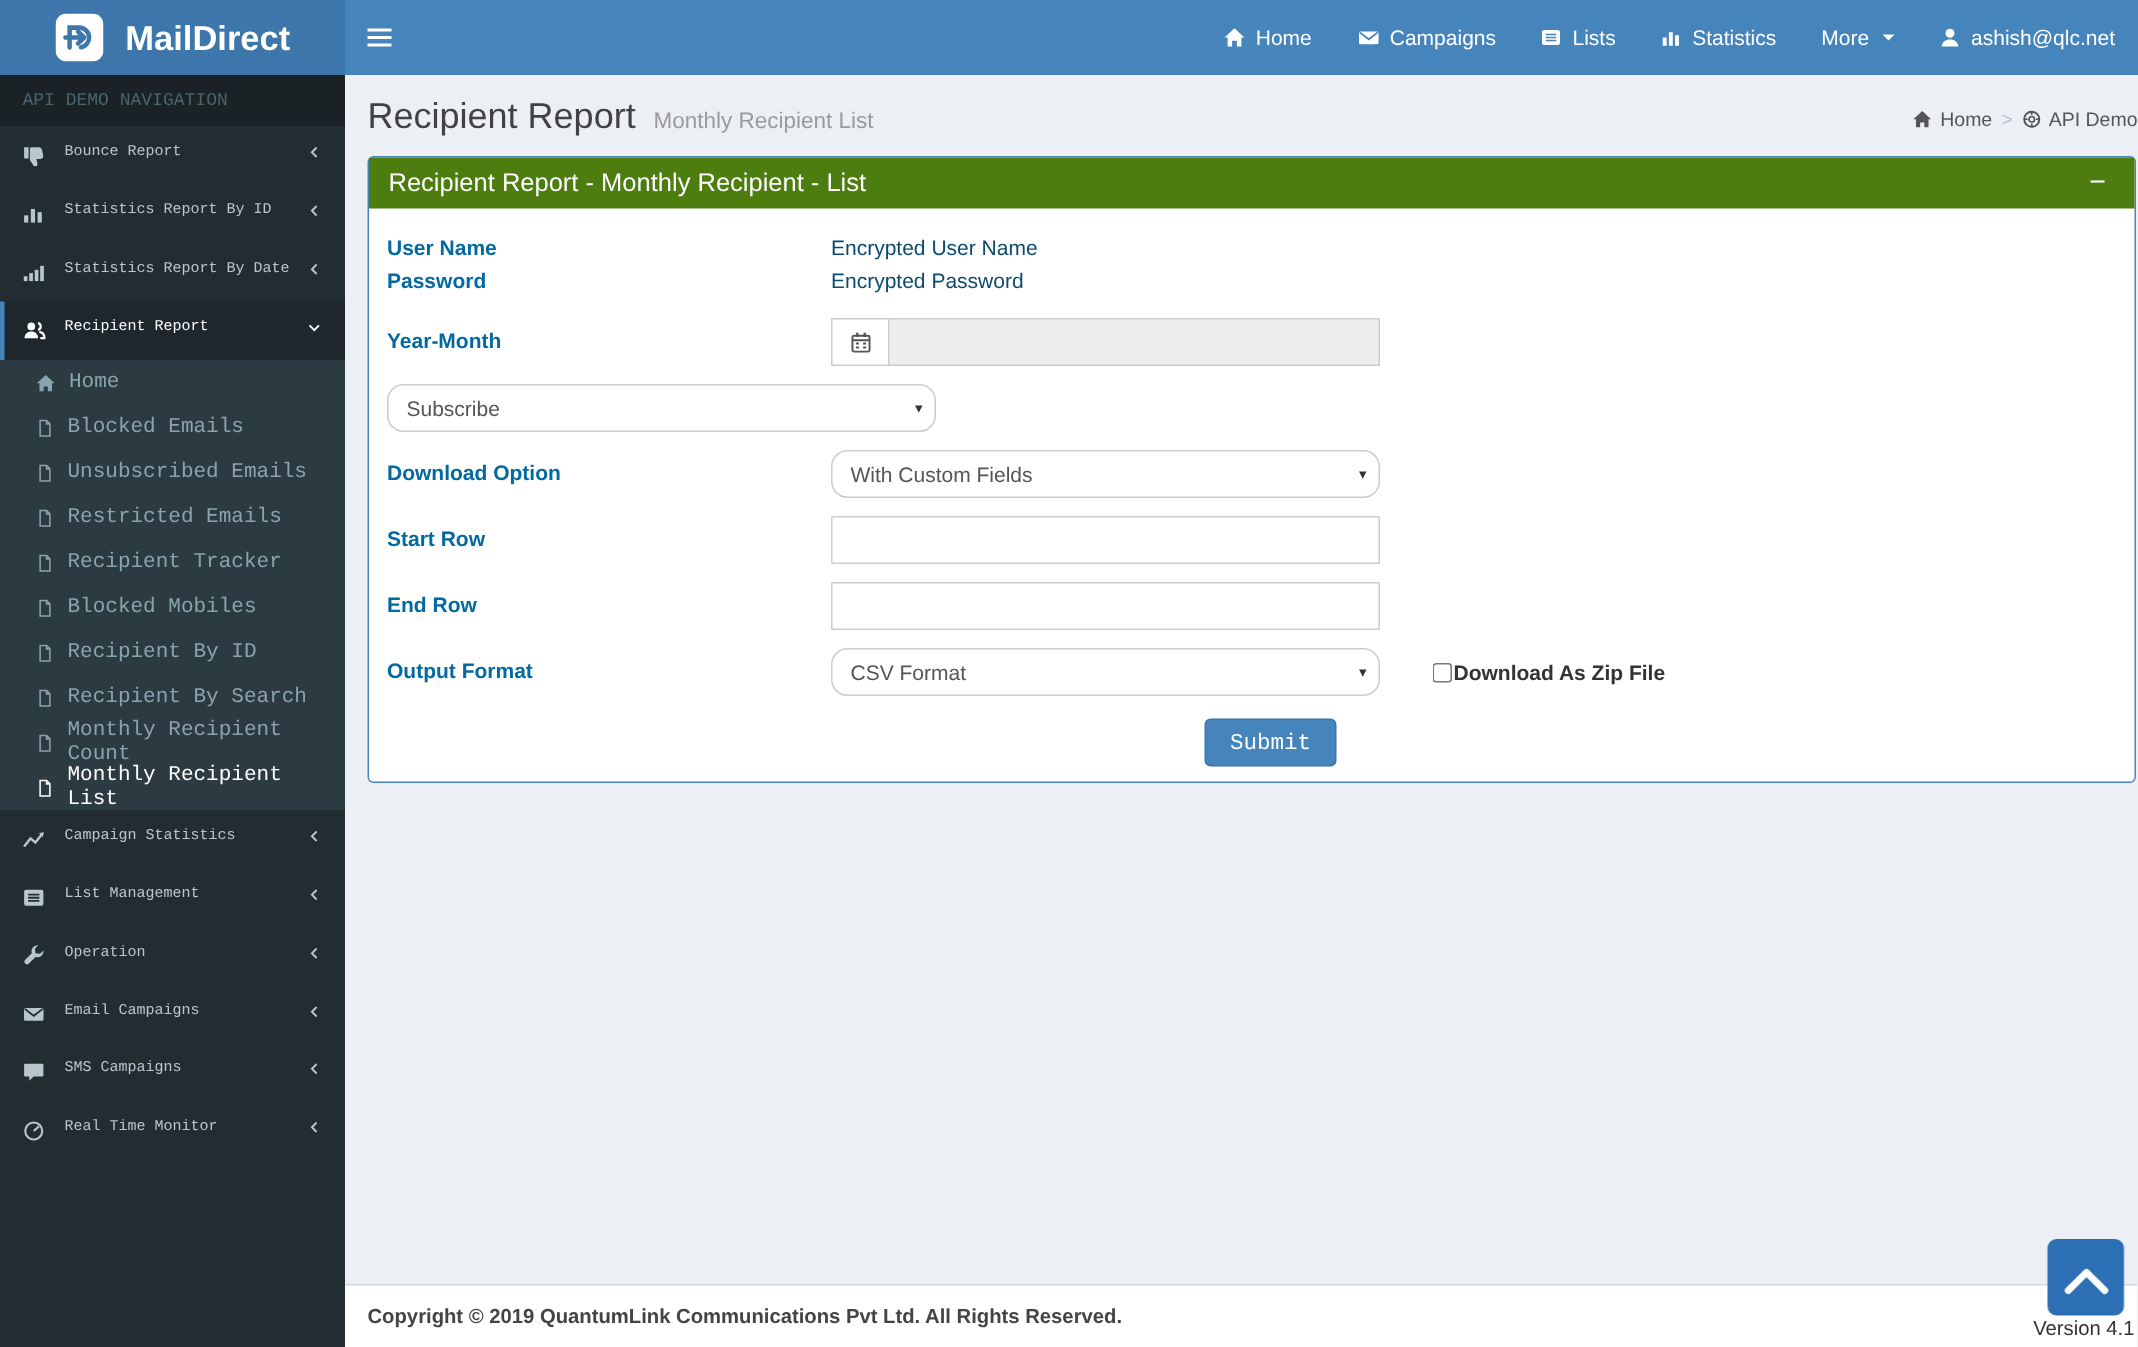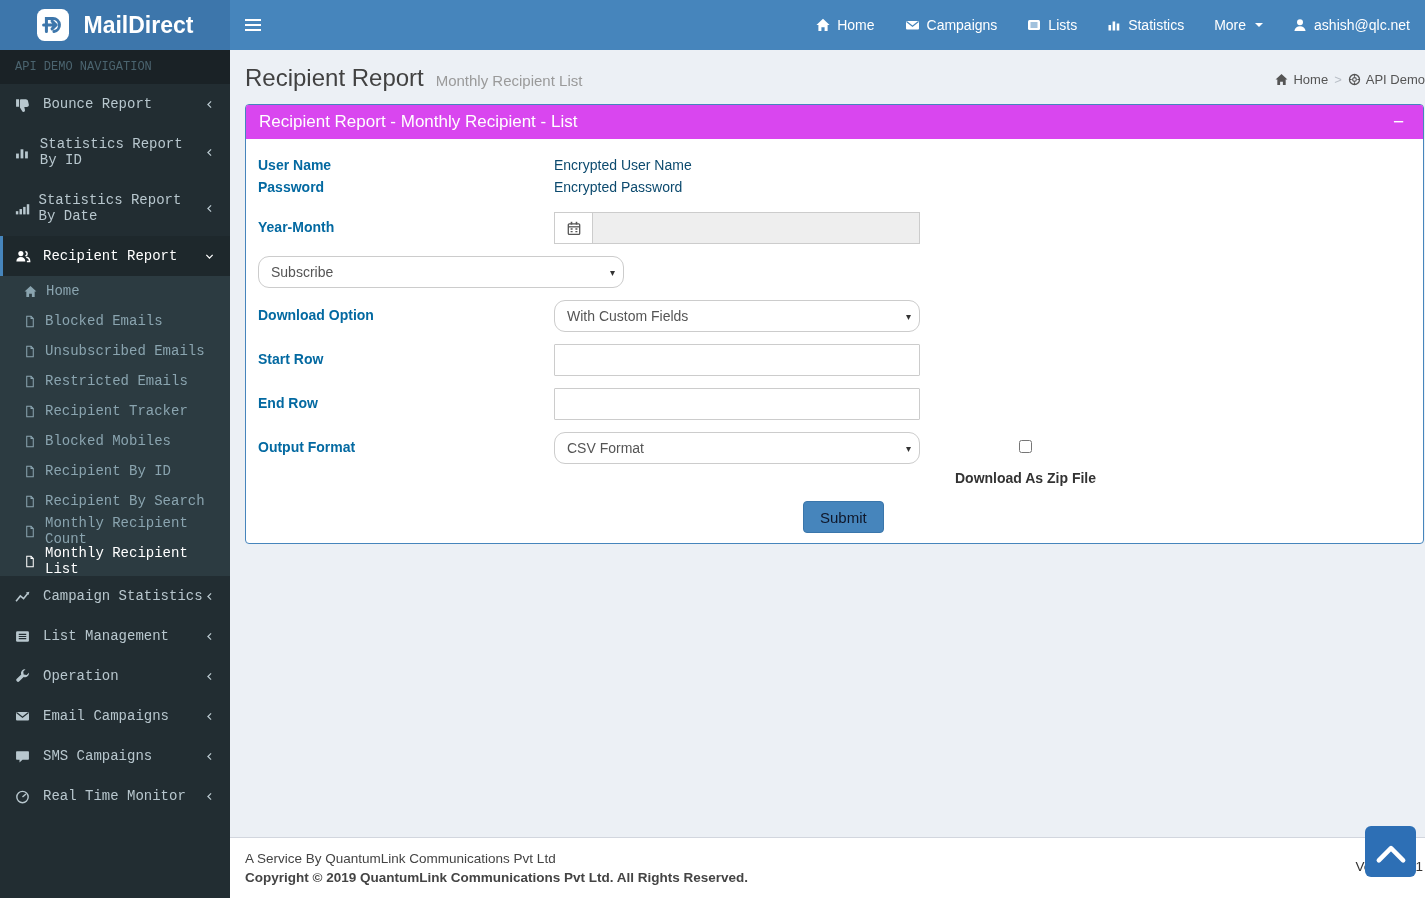--- a/index.html
+++ b/index.html
@@ -12,66 +12,66 @@
   .navbar { flex:1; background:#4685bc; display:flex; align-items:center; justify-content:space-between; }
   .hamburger { width:46px; height:50px; display:flex; flex-direction:column; align-items:center; justify-content:center; gap:3px; cursor:pointer; }
   .hamburger i { display:block; width:16px; height:2px; background:#fff; }
   .nav-right { display:flex; align-items:stretch; height:50px; }
   .nav-item { color:#fff; padding:0 15px; display:flex; align-items:center; gap:7px; font-size:14px; cursor:pointer; white-space:nowrap; }
   .caret { width:0; height:0; border-left:4px solid transparent; border-right:4px solid transparent; border-top:4px solid #fff; margin-left:2px; }
 
   
   .sidebar { position:fixed; top:50px; left:0; bottom:0; width:230px; background:#222d32; z-index:90;font-family:Liberation Mono, monospace; }
   .sidebar-header { background:#1a2226; color:#4b646f; font-size:12px; padding:10px 15px 10px 15px; height:34px; }
-  .menu-item { display:flex; align-items:center; padding:12px 15px 12px 12px; color:#b8c7ce; font-size:14px; border-left:3px solid transparent; cursor:pointer; }
+  .menu-item { display:flex; align-items:flex-start; padding:12px 15px 12px 12px; color:#b8c7ce; font-size:10px; border-left:3px solid transparent; cursor:pointer; }
   .menu-item .mi-icon { width:21px; margin-right:7px; display:flex; align-items:center; }
   .menu-item .chev { margin-left:auto; display:flex; align-items:center; }
   .menu-item.active { background:#1e282c; color:#fff; border-left-color:#4685bc; }
   .submenu { background:#2c3b41; }
   .submenu-item { display:flex; align-items:center; gap:9px; padding:6px 5px 6px 24px; color:#8aa4af; font-size:14px; height:30px; cursor:pointer; }
   .submenu-item.active { color:#fff; }
   svg { display:block; }
 
   
   .content-wrapper { margin-left:230px; margin-top:50px; display:flex; flex-direction:column; height:848px; }
   .content { flex:1; padding:0; position:relative; }
   .content-header { padding:14px 15px 12px 15px; position:relative; }
   .page-title { font-size:24px; font-weight:400; color:#424242; display:inline; }
   .page-subtitle { font-size:15px; color:#9a9a9a; margin-left:8px; }
   .breadcrumb { position:absolute; right:0px; top:22px; font-size:13px; color:#555; display:flex; align-items:center; gap:6px; white-space:nowrap; }
   .breadcrumb .sep { color:#b8bec6; }
   .crumb { display:flex; align-items:center; gap:5px; cursor:pointer; color:#555; }
 
   
   .panel { margin:0 0 15px 15px; width:1179px; border:1px solid #4685bc; border-radius:4px; background:#fff; }
-  .panel-header { background:#d946ef; color:#fff; font-size:17px; padding:7px 13px; display:flex; align-items:center; justify-content:space-between; border-radius:2px 2px 0 0; }
+  .panel-header { background:#4d7c0f; color:#fff; font-size:17px; padding:7px 13px; display:flex; align-items:center; justify-content:space-between; border-radius:2px 2px 0 0; }
   .panel-collapse { color:#fff; font-size:19px; line-height:14px; cursor:pointer; padding:0 6px; }
   .panel-body { padding:15px 12px 10px 12px; }
 
   .static-row { display:flex; padding:3px 0; }
   .form-label { width:296px; font-weight:bold; color:#0369a1; font-size:14px; padding-top:7px; }
   .static-row .form-label { padding-top:0; }
   .static-value { color:#0c4a6e; font-size:14px; }
   .form-row { display:flex; align-items:flex-start; margin-top:12px; }
   .control { width:366px; }
 
   .input-group { display:flex; height:32px; }
   .input-addon { width:38px; background:#fff; border:1px solid #ccc; border-right:none; display:flex; align-items:center; justify-content:center; color:#555; }
   .input-disabled { flex:1; background:#eee; border:1px solid #ccc; }
 
   .fake-select { position:relative; height:32px; border:1px solid #ccc; background:#fff; color:#555; display:flex; align-items:center; padding:0 24px 0 12px; font-size:14px; cursor:pointer; border-radius:11px; }
   .fake-select .sel-caret { position:absolute; right:8px; top:50%; transform:translateY(-50%); font-size:10px; color:#333; }
 
   .text-input { width:100%; height:32px; border:1px solid #ccc; border-radius:1px; padding:0 12px; font-size:14px; color:#333; background:#fff; outline:none; }
 
-  .checkbox-group { display:flex; align-items:center; gap:17px; margin-left:35px; padding-top:8px; font-weight:bold; color:#333; font-size:14px; cursor:pointer;flex-direction:column; }
+  .checkbox-group { display:flex; align-items:center; gap:1px; margin-left:35px; padding-top:8px; font-weight:bold; color:#333; font-size:14px; cursor:pointer; }
   .checkbox-group input { width:13px; height:13px; cursor:pointer; }
 
   .submit-row { margin-top:15px; padding-left:545px; }
-  .submit-btn { background:#4685bc; color:#0f172a; border:1px solid #3a76ab; border-radius:4px; height:32px; padding:0 16px; font-size:15px; font-family:Liberation Sans, sans-serif; cursor:pointer; }
+  .submit-btn { background:#4685bc; color:#ffffff; border:1px solid #3a76ab; border-radius:4px; height:32px; padding:0 16px; font-size:15px; font-family:Liberation Mono, monospace; cursor:pointer; }
 
   
   .footer { background:#fff; border-top:1px solid #d2d6de; padding:13px 15px; position:relative; font-size:13.5px; color:#444; }
   .footer .line1 { margin-bottom:4px; }
   .footer .line2 { font-weight:bold; }
   .footer .version { position:absolute; right:2px; top:21px; color:#333; font-size:13.5px; }
 
   .scroll-top { position:fixed; right:9px; bottom:21px; width:51px; height:51px; background:#2d6fb5; border-radius:6px; display:flex; align-items:center; justify-content:center; cursor:pointer; z-index:300; }
 </style>
 </head>
@@ -507,21 +507,20 @@
 
         <div class="submit-row">
           <button class="submit-btn">Submit</button>
         </div>
 
       </div>
     </div>
   </div>
 
   <div class="footer">
-    <div class="line1">A Service By QuantumLink Communications Pvt Ltd</div>
     <div class="line2">Copyright © 2019 QuantumLink Communications Pvt Ltd. All Rights Reserved.</div>
     <span class="version">Version 4.1</span>
   </div>
 </div>
 
 <div class="scroll-top">
   <span>
       <svg width="38" height="26" viewBox="0 0 50 34">
         <path d="M9 28 L25 12 L41 28" fill="none" stroke="#fff" stroke-width="6" stroke-linecap="round" stroke-linejoin="round"></path>
       </svg>

